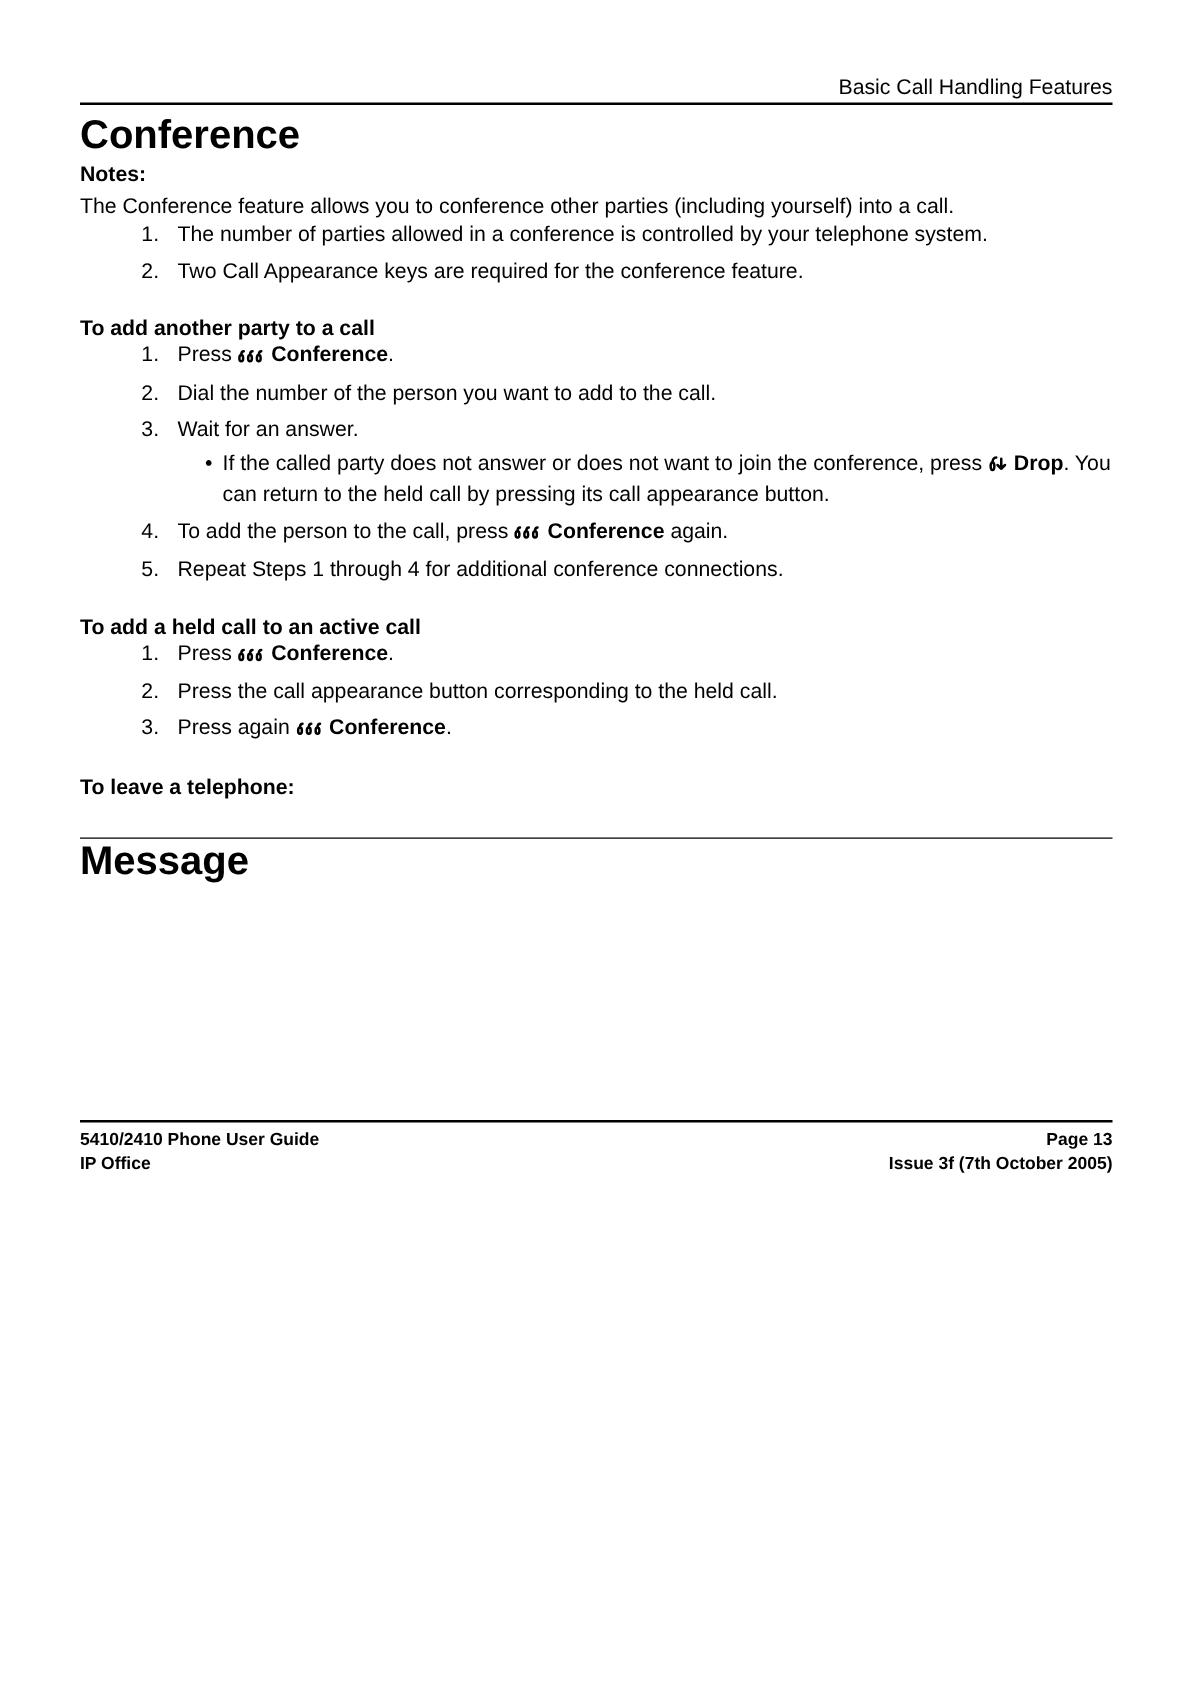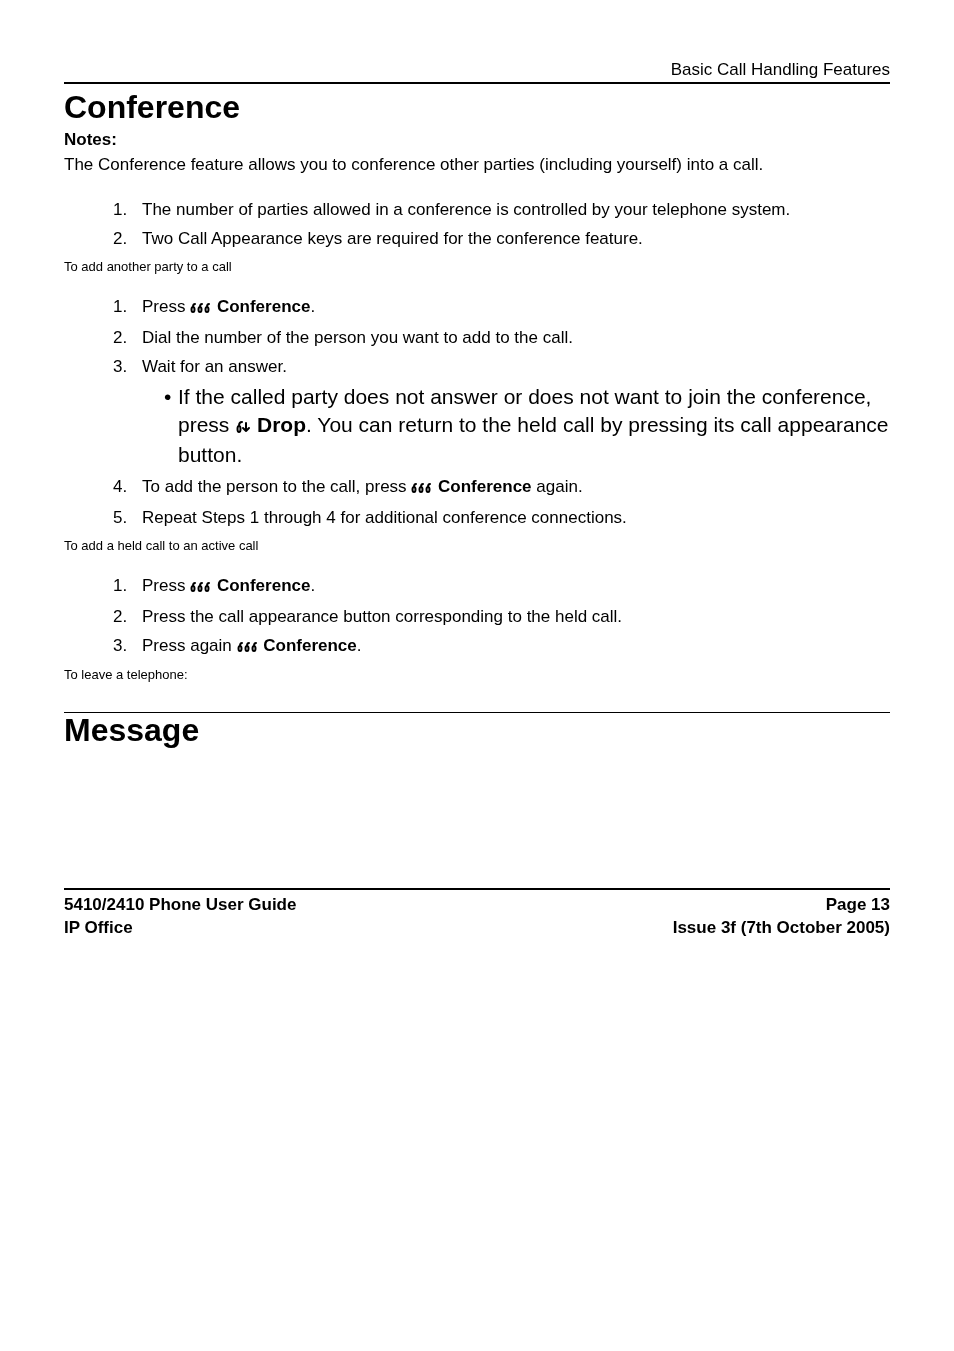--- a/index.html
+++ b/index.html
@@ -34,49 +34,49 @@
   .body-text {
     font-size: 17px;
     line-height: 1.35;
     margin-top: 2px;
   }
   .bold { font-weight: bold; }
   .section-gap { margin-top: 4px; }
   ol.num-list {
     list-style: decimal;
     padding-left: 68px;
-    margin-top: 22px;
+    margin-top: 0;
   }
   ol.num-list > li {
     font-size: 17px;
     line-height: 1.35;
     padding-left: 10px;
     margin-bottom: 6px;
   }
   ul.bullet-list {
     list-style: none;
     padding-left: 22px;
     margin-top: 4px;
   }
   ul.bullet-list > li {
-    font-size: 21px;
+    font-size: 17px;
     line-height: 1.35;
     position: relative;
     padding-left: 14px;
   }
   ul.bullet-list > li::before {
     content: "•";
     position: absolute;
     left: 0;
     top: 0;
   }
   .sub-heading {
-    font-size: 13px;
-    font-weight: normal;
-    margin-top: 8px;
+    font-size: 17px;
+    font-weight: bold;
+    margin-top: 24px;
   }
   .hr-section {
     border: none;
     border-top: 1px solid #000;
     margin-top: 30px;
   }
   .icon {
     display: inline-block;
     vertical-align: -2px;
   }
@@ -87,21 +87,21 @@
     bottom: 42px;
   }
   .hr-footer {
     border: none;
     border-top: 2px solid #000;
     margin-bottom: 4px;
   }
   .footer-row {
     display: flex;
     justify-content: space-between;
-    font-size: 17px;
+    font-size: 14px;
     font-weight: bold;
     line-height: 1.35;
   }
 </style>
 </head>
 <body>
 
 <div class="page">
 
   <div class="header-text">Basic Call Handling Features</div>

